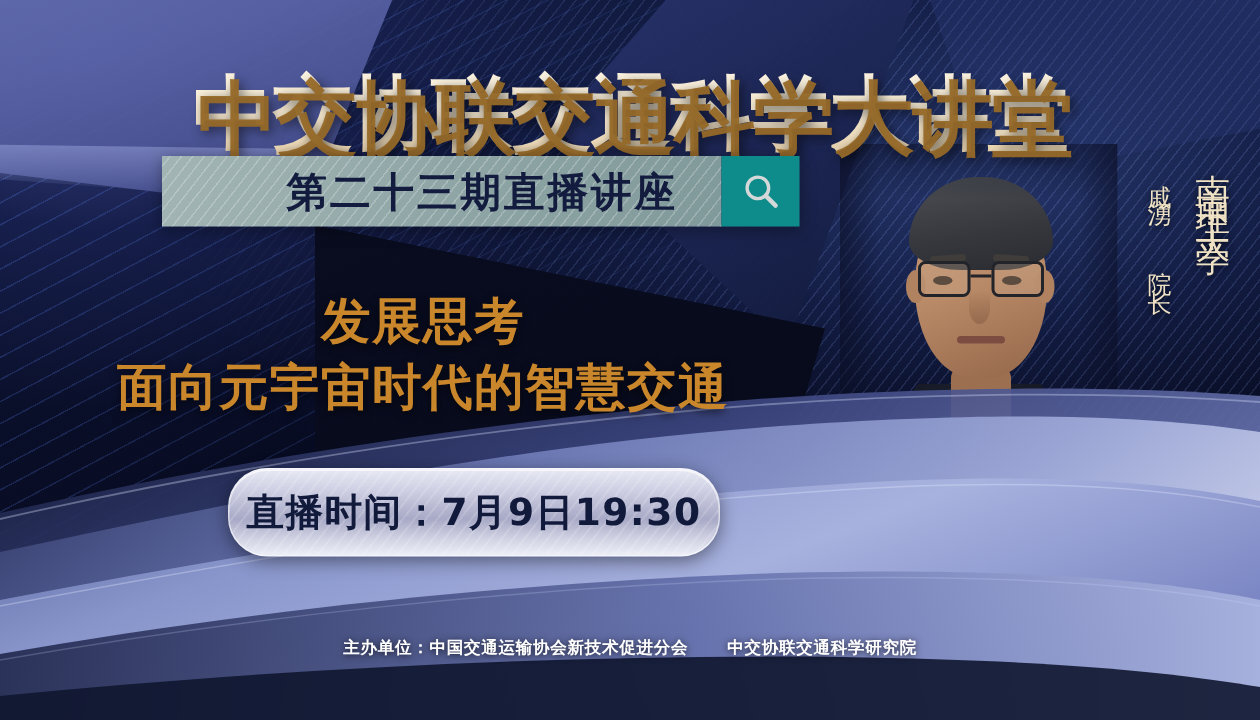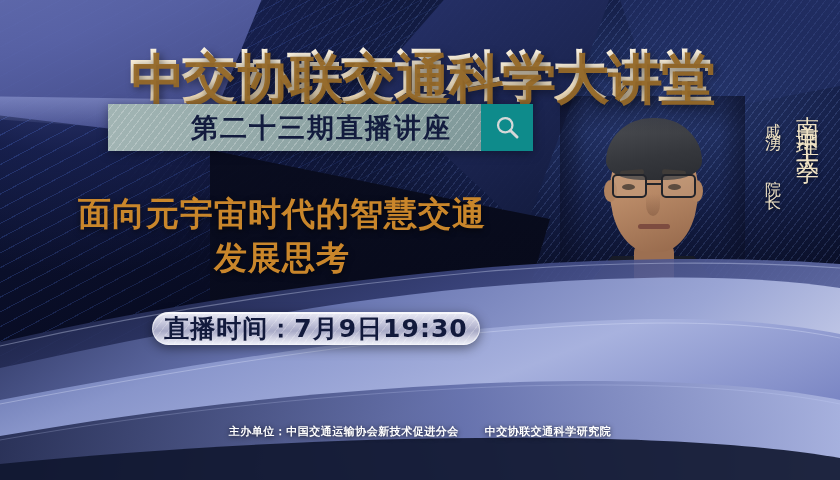--- a/index.html
+++ b/index.html
@@ -227,21 +227,21 @@
     line-height: 44px;
     letter-spacing: 1px;
     font-family: "DejaVu Sans", "Liberation Sans", sans-serif;
     text-shadow: 0 2px 6px rgba(0,0,0,0.6);
     z-index: 6;
   }
 
   
   .time-pill {
     position: absolute; left: 152px; top: 312px;
-    width: 328px; height: 33px;
+    width: 328px; height: 59px;
     border-radius: 26px;
     display: flex; align-items: center; justify-content: center;
     background-image:
       repeating-linear-gradient(-52deg, rgba(255,255,255,0.20) 0 1px, rgba(255,255,255,0) 1px 6px),
       linear-gradient(180deg, #e8e9f4 0%, #c8c9de 30%, #a7a9c6 58%, #cfd0e2 80%, #eceef7 100%);
     border: 1px solid rgba(255,255,255,0.55);
     box-shadow: 0 3px 12px rgba(0,0,0,0.45), inset 0 1px 0 rgba(255,255,255,0.7);
     color: #121a3c;
     font-size: 25px;
     font-weight: 700;
@@ -370,22 +370,22 @@
     <div class="sub-bar-text">第二十三期直播讲座</div>
     <div class="sub-bar-search">
       <svg width="27" height="27" viewBox="0 0 24 24">
         <circle cx="10" cy="10" r="6.4" fill="none" stroke="#d5d8d8" stroke-width="2"></circle>
         <line x1="14.6" y1="14.6" x2="20.5" y2="20.5" stroke="#d5d8d8" stroke-width="2.6" stroke-linecap="round"></line>
       </svg>
     </div>
   </div>
 
   <div class="lecture-title">
+    <div>发展思考</div>
     <div>面向元宇宙时代的智慧交通</div>
-    <div>发展思考</div>
   </div>
 
   <div class="time-pill">直播时间：7月9日19:30</div>
 
   <div class="vert-block">
     <div class="v-text v-person">戚湧 院长</div>
     <div class="v-text v-org">南京理工大学</div>
   </div>
 
   <div class="footer">

